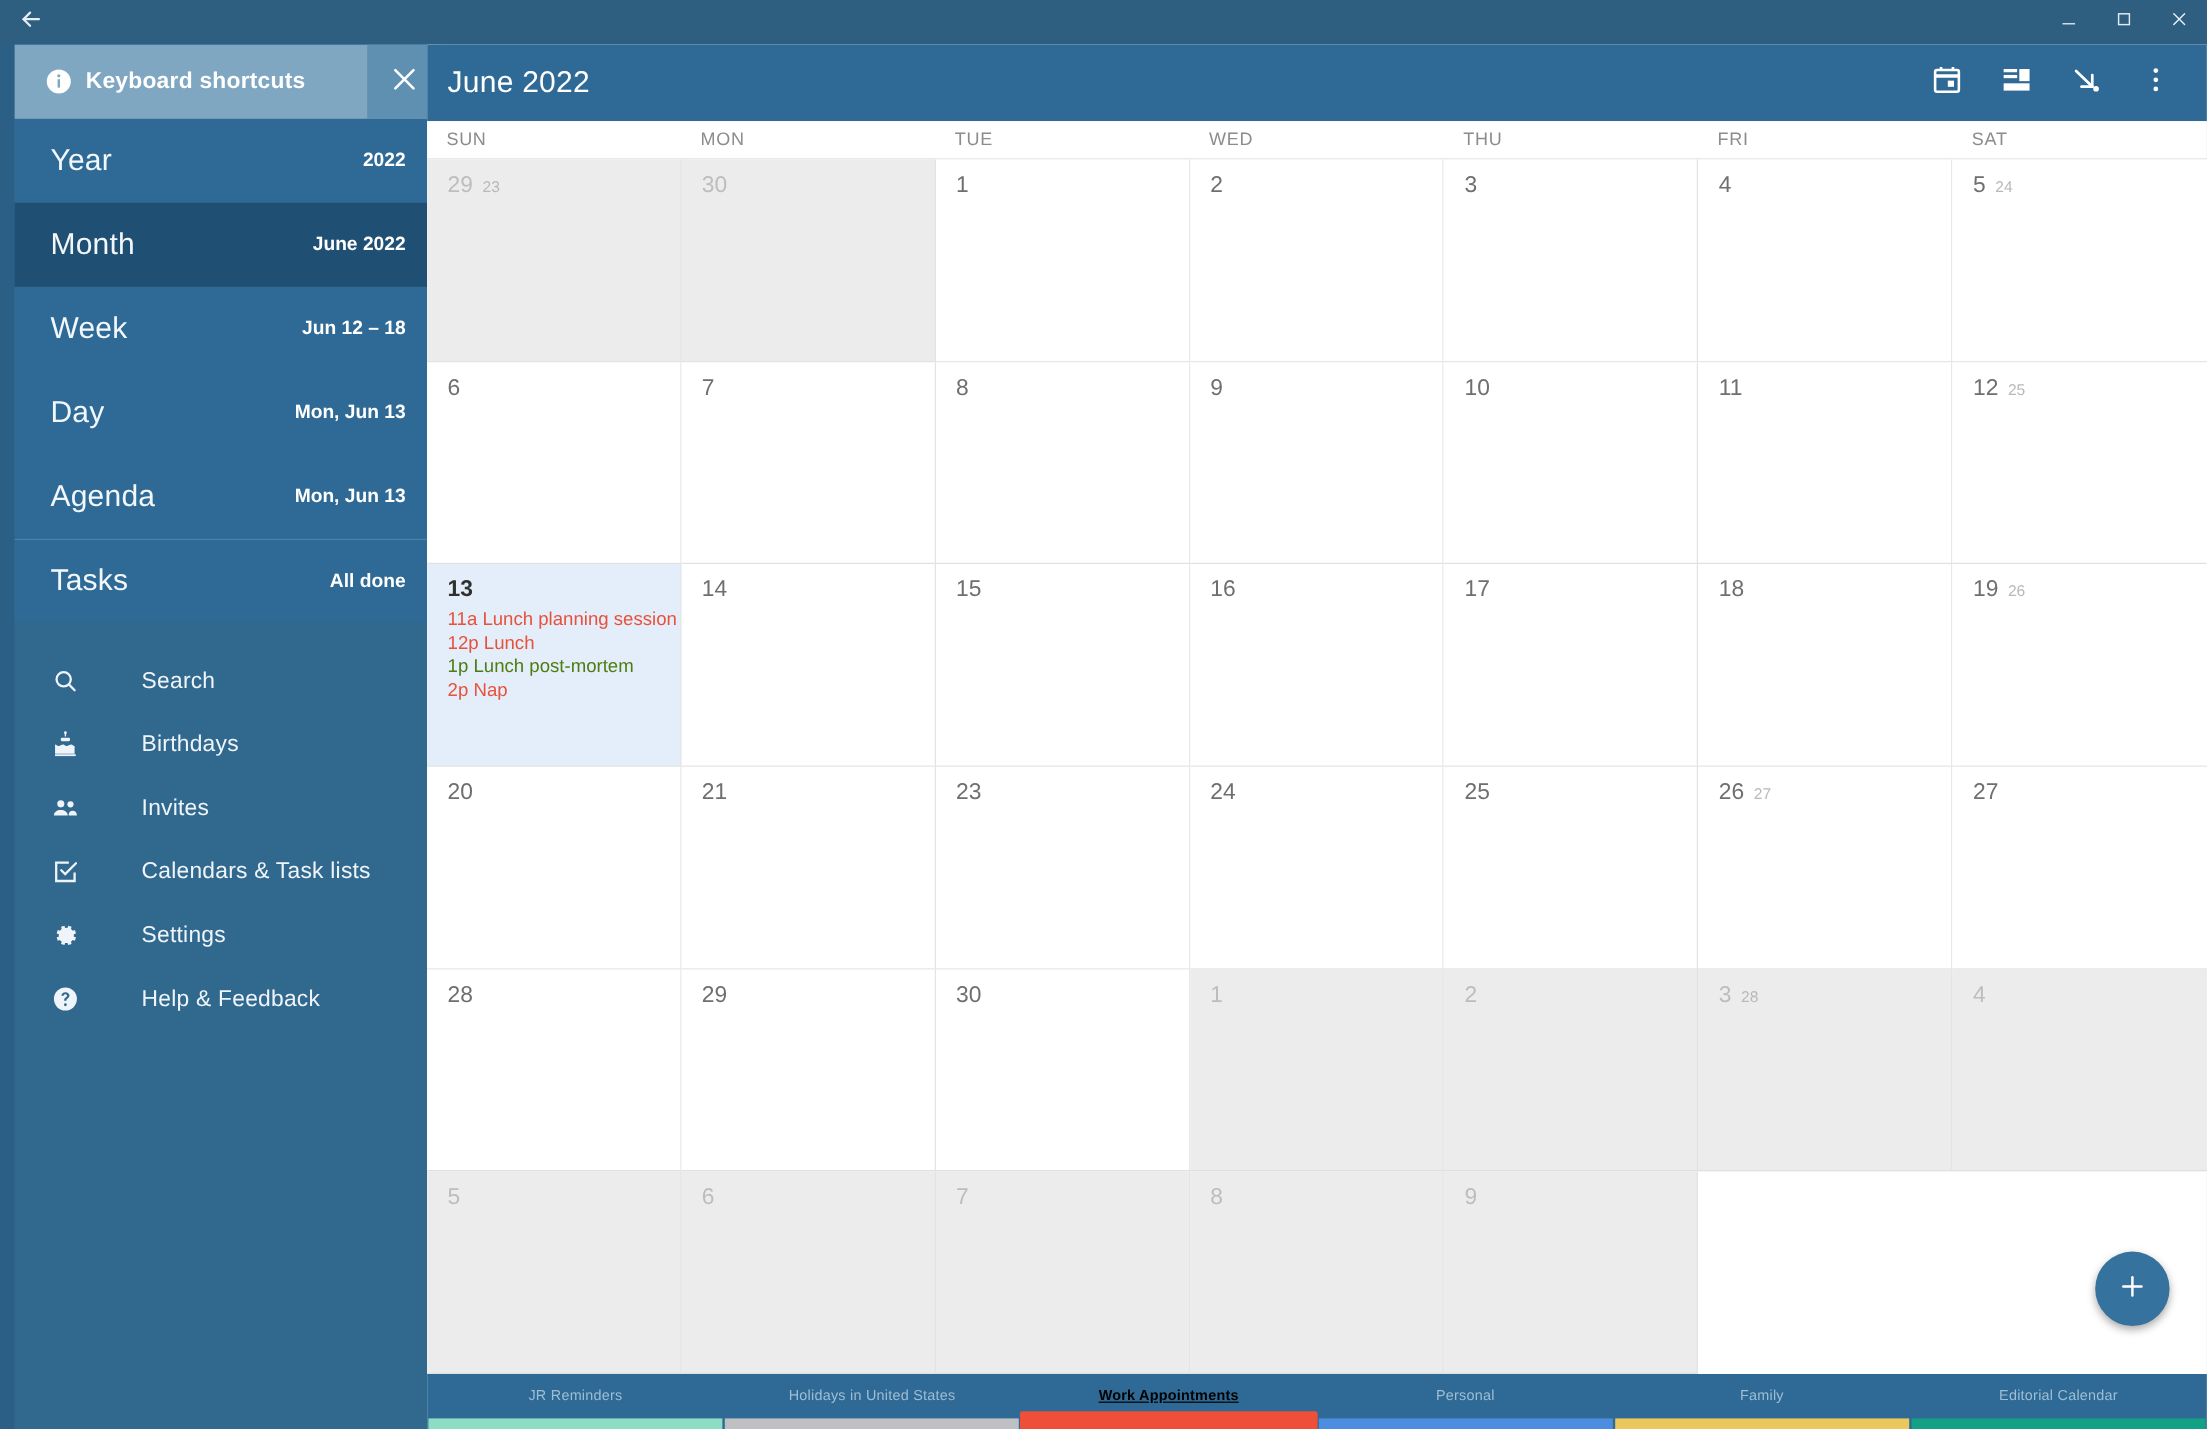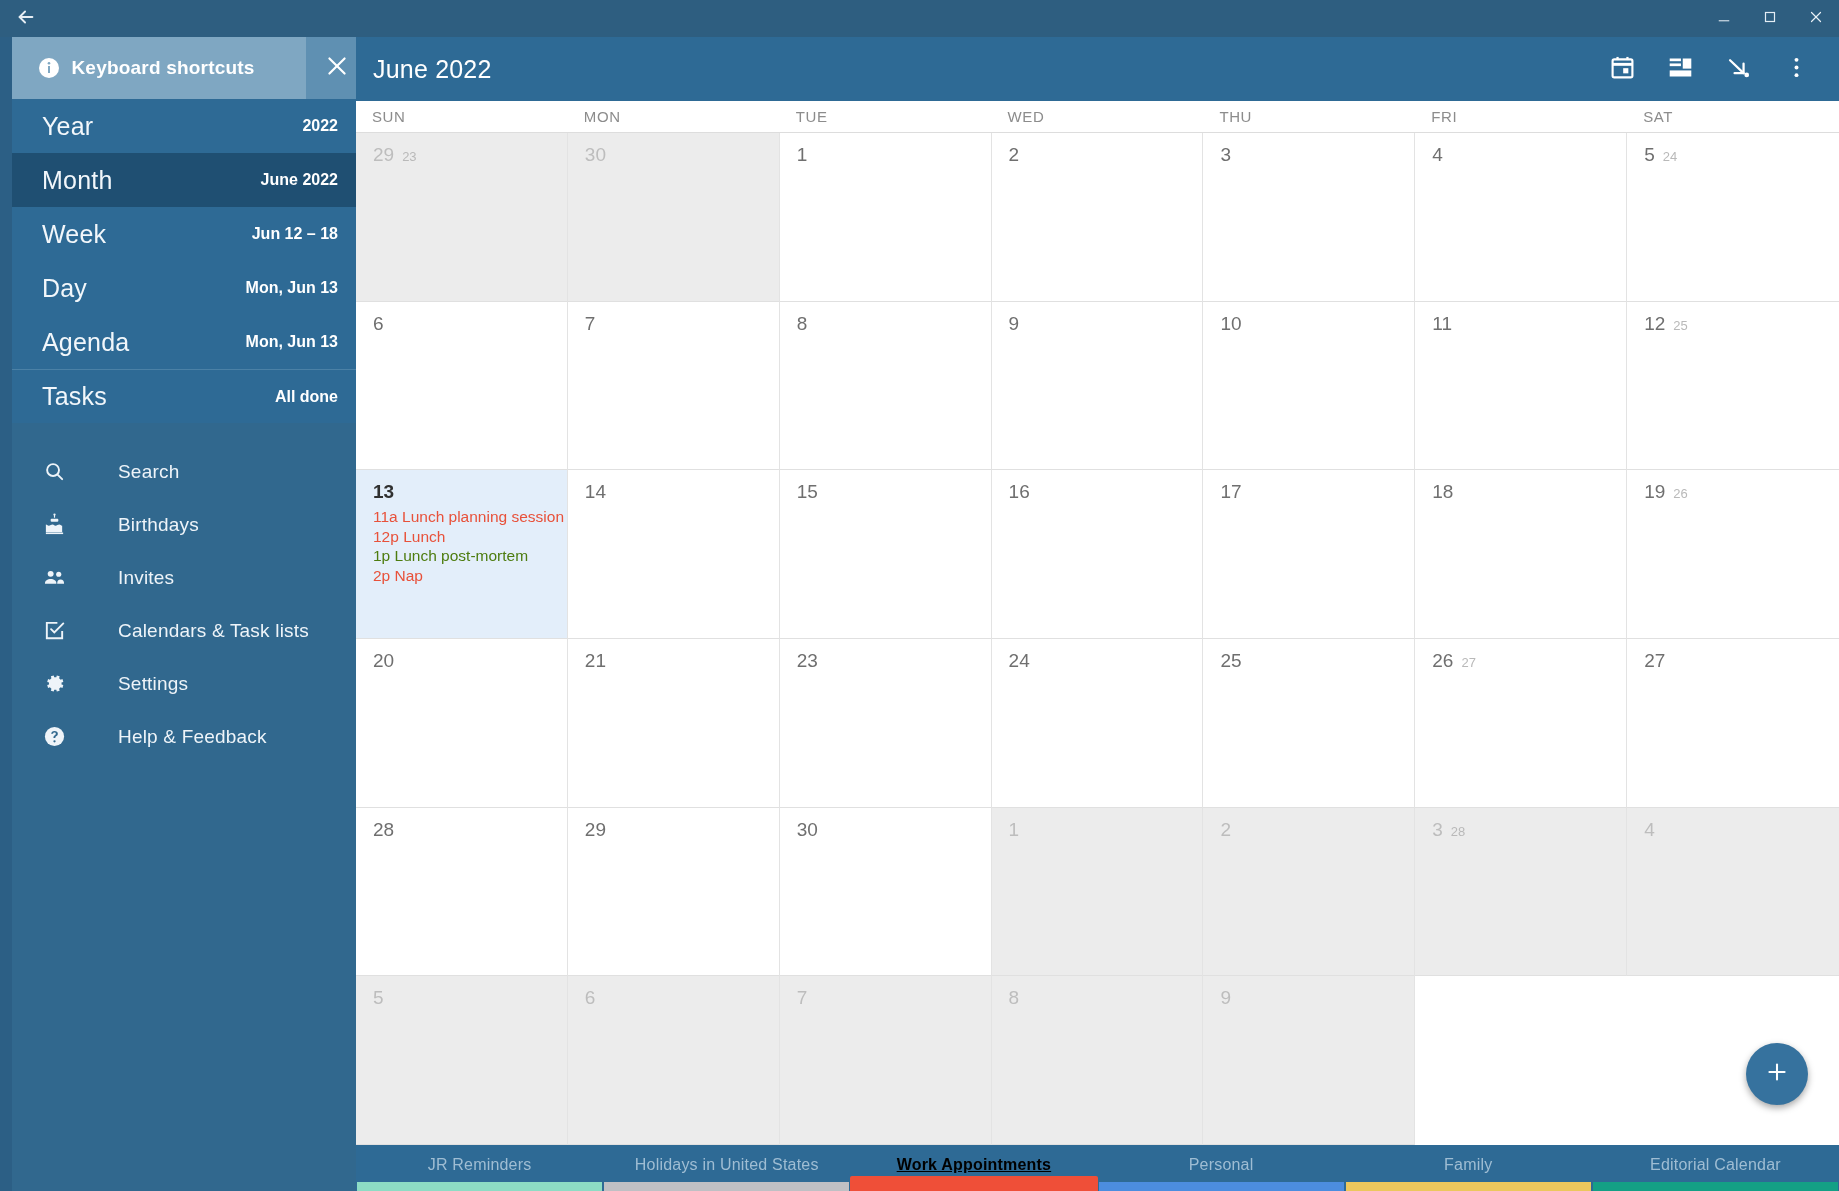--- a/index.html
+++ b/index.html
@@ -71,21 +71,21 @@
   }
   #ks-close {
     position: absolute; right: 0; top: 0;
     width: 62px; height: 62px;
     background: #5f90b2;
     display: flex; align-items: center; justify-content: center;
   }
   #ks-close svg { width: 26px; height: 26px; }
 
   .nav-row {
-    height: 54px;
+    height: 70px;
     display: flex; align-items: center;
     padding: 0 30px 0 30px;
     color: #f2f7fb;
   }
   .nav-row.selected { background: #1f4f72; }
   .nav-row .nav-label {
     font-size: 25px;
     font-weight: 400;
     letter-spacing: .2px;
   }
@@ -228,21 +228,21 @@
     background: #2e6a95;
     display: grid;
     grid-template-columns: repeat(6, 1fr);
   }
   .cal-tab {
     position: relative;
     display: flex; align-items: flex-start; justify-content: center;
     padding-top: 11px;
   }
   .cal-tab .cal-tab-label {
-    font-size: 16px;
+    font-size: 12px;
     color: #9fbdd3;
     letter-spacing: .2px;
   }
   .cal-tab.active .cal-tab-label {
     color: #000000;
     font-weight: bold;
     text-decoration: underline;
   }
   .cal-tab .cal-bar {
     position: absolute;

